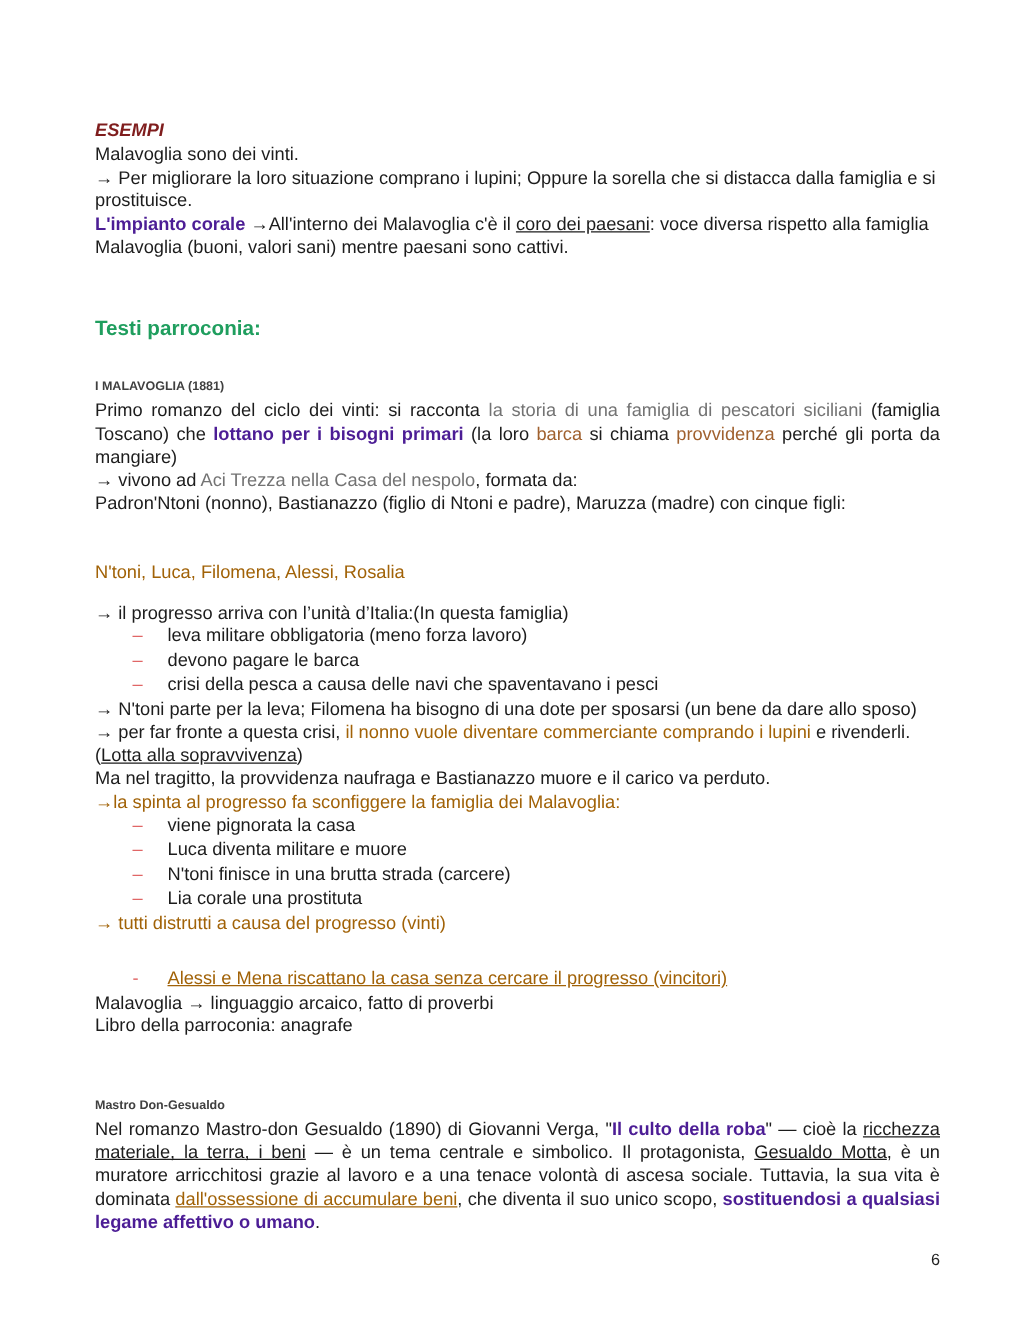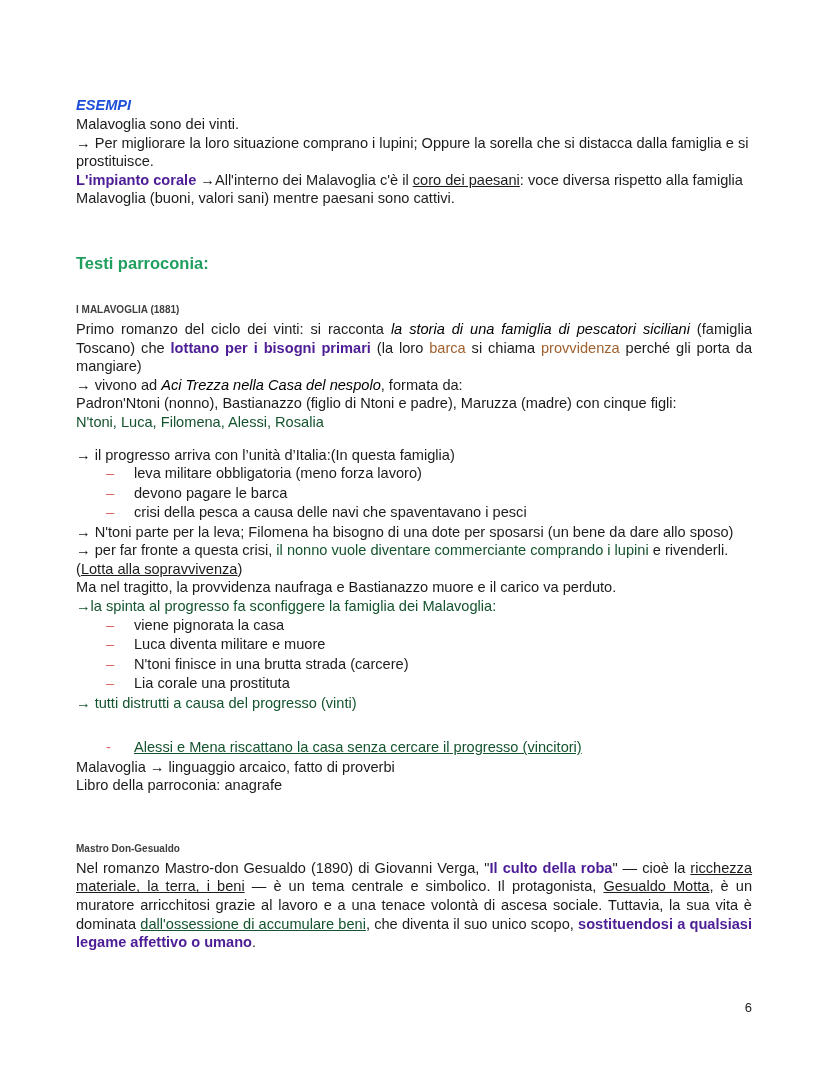--- a/index.html
+++ b/index.html
@@ -28,32 +28,32 @@
     top: 96px;
     width: 676px;
   }
   .body-text {
     font-size: 14.6px;
     line-height: 18.6px;
     color: #1c1c1c;
   }
   .just { text-align: justify; text-justify: inter-word; }
   .italic { }
-  .green { color: #14532d; }
+  .green { color: #a16207; margin-top: 36px; }
   .green-b { color: #4c1d95; font-weight: bold; }
-  .blue { color: #000000; font-style: italic; }
+  .blue { color: #737373; }
   .brown { color: #a0612f; }
   .u { text-decoration: underline; }
 
   
   .h-esempi {
     font-size: 14.6px;
     font-style: italic;
     font-weight: bold;
-    color: #1d4ed8;
+    color: #7f1d1d;
     line-height: 19px;
   }
   .h-section {
     font-size: 16.5px;
     font-weight: bold;
     color: #1f9e5e;
     line-height: 22px;
   }
   .h-sub {
     font-size: 10px;

